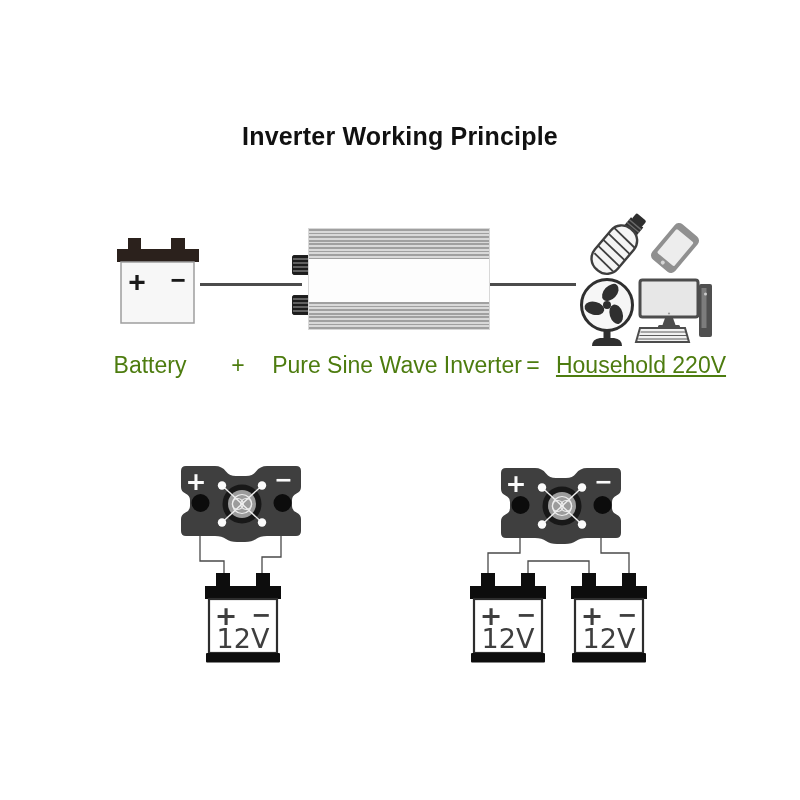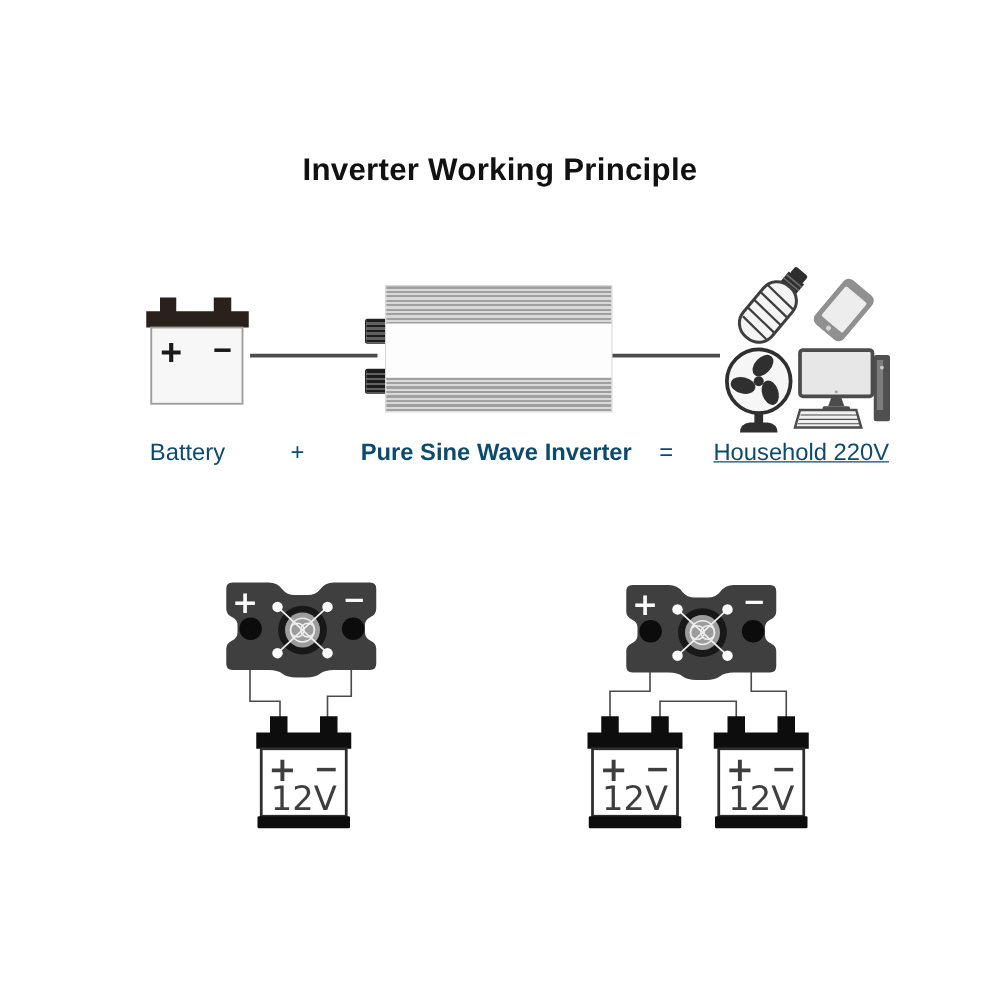--- a/index.html
+++ b/index.html
@@ -17,21 +17,21 @@
   .band-mid{flex:1;background:#fdfdfd;}
   .band-bot{height:27px;}
   .inv-terminal{position:absolute;left:0;width:17px;height:18px;border-radius:2px;
             background:repeating-linear-gradient(to bottom,#1c1c1c 0 2px,#606060 2px 4px);
             border:1px solid #222;}
   .t1{top:29px;} .t2{top:69px;}
   .connector{position:absolute;height:3px;background:#4c4c4c;}
   .line1{left:200px;top:283px;width:102px;}
   .line2{left:490px;top:283px;width:86px;}
   .labels-row span{position:absolute;top:352px;transform:translateX(-50%);
-                   font-size:19px;color:#0c4a6e;white-space:nowrap;}
+                   font-size:23px;color:#4d7c0f;white-space:nowrap;}
   
   text{font-family:"DejaVu Sans","Liberation Sans",sans-serif;}
   .inv-sign{fill:#fbfbfb;font-weight:bold;}
   .bat-sign{fill:#3e3e3e;font-weight:600;}
   .bat-volt{fill:#3e3e3e;font-size:27px;}
   .topbat-sign{fill:#191919;font-weight:bold;font-family:"Liberation Sans",sans-serif;}
   .wire{stroke:#4a4a4a;stroke-width:1.3;fill:none;}
 </style>
 </head>
 <body>
@@ -113,21 +113,21 @@
       <path d="M0,48 L45,48 L49,62 L-4,62 Z" fill="#f1f1f1" stroke="#4c4c4c" stroke-width="2"></path>
       <line x1="0.5" y1="52" x2="46" y2="52" stroke="#4c4c4c" stroke-width=".9"></line>
       <line x1="-0.7" y1="55.5" x2="47" y2="55.5" stroke="#4c4c4c" stroke-width=".9"></line>
       <line x1="-1.8" y1="59" x2="48" y2="59" stroke="#4c4c4c" stroke-width=".9"></line>
     </g>
   </svg>
 
   <div class="labels-row">
     <span style="left:150px;">Battery</span>
     <span style="left:238px;">+</span>
-    <span style="left:397px;font-weight:bold;">Pure Sine Wave Inverter</span>
+    <span style="left:397px;">Pure Sine Wave Inverter</span>
     <span style="left:533px;">=</span>
     <span style="left:641px;text-decoration:underline;">Household 220V</span>
   </div>
 
   <svg class="abs" style="left:150px;top:455px;" width="180" height="215" viewBox="0 0 180 215">
     <path class="wire" d="M50,47 V106 H74 V121"></path>
     <path class="wire" d="M131,47 V102 H112 V121"></path>
 
     <g transform="translate(29,9)">
       <path fill="#3f3f3f" d="M7,2 H36 Q43,2 47,7.5 Q50.5,12 57,12 H67 Q73.5,12 77,7.5 Q81,2 88,2 H117

